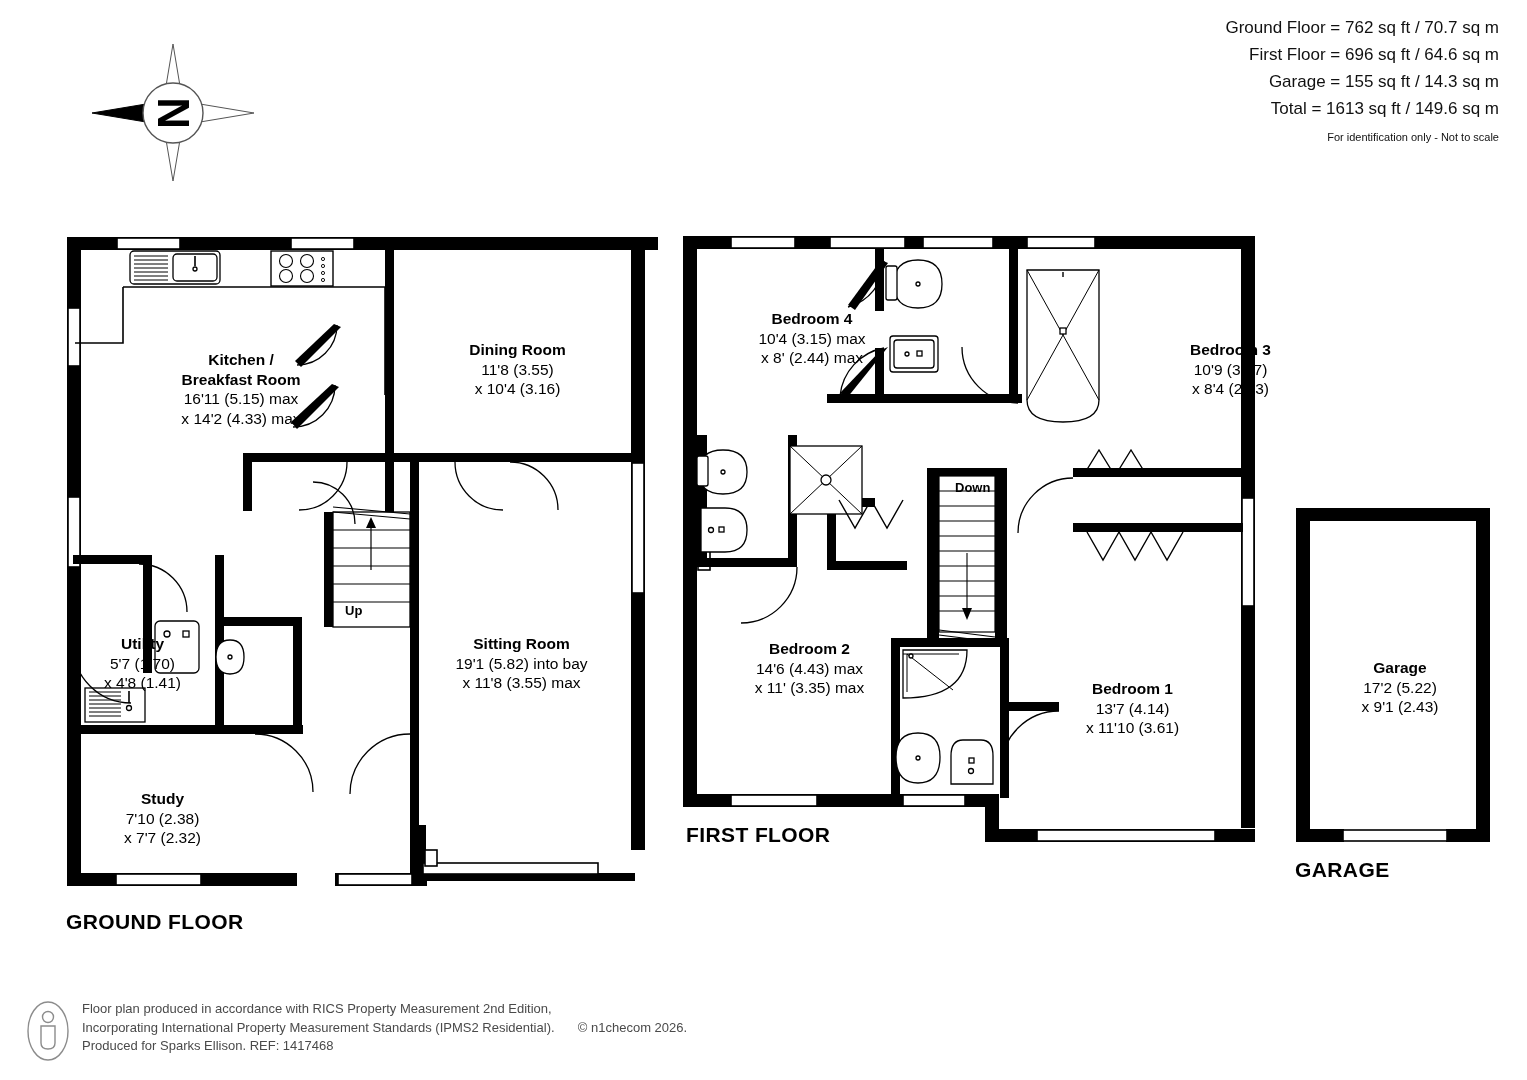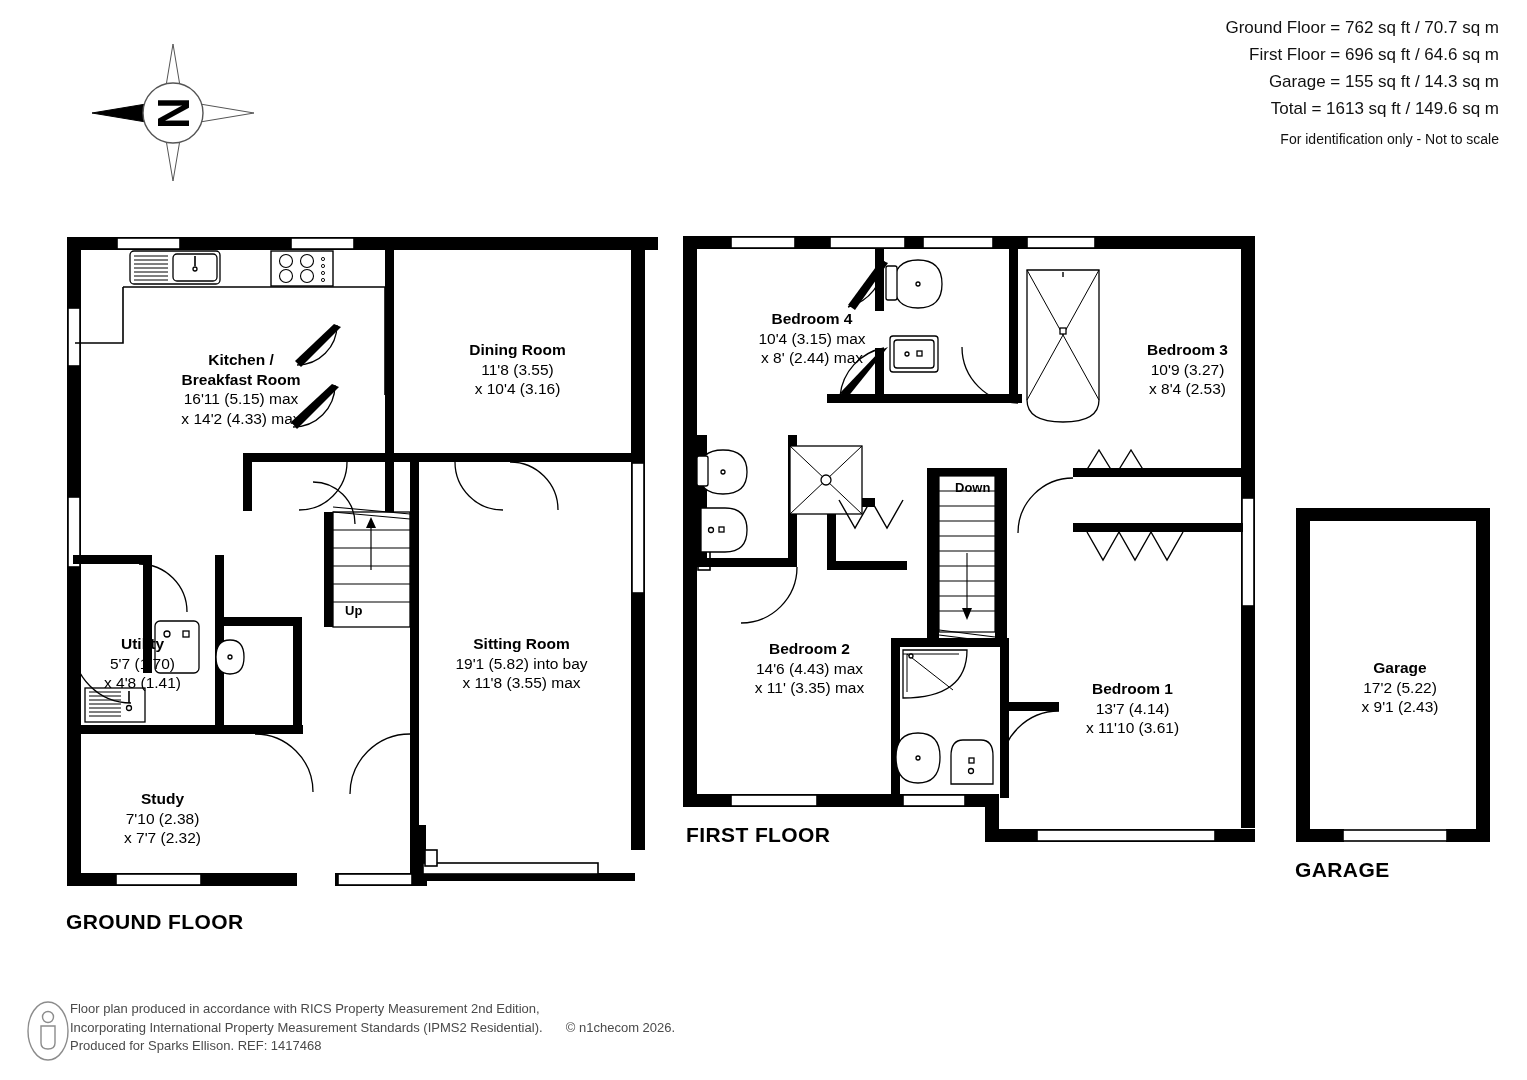--- a/index.html
+++ b/index.html
@@ -1,27 +1,27 @@
 <!DOCTYPE html>
 <html><head>
 <meta charset="utf-8">
 <style>
   html,body{margin:0;padding:0;background:#fff;}
   body{width:1527px;height:1080px;position:relative;font-family:"Liberation Sans",sans-serif;color:#000;overflow:hidden;}
   .stage{position:absolute;left:0;top:0;width:1527px;height:1080px;}
   svg{display:block;}
   .hdr{position:absolute;right:28px;top:14px;text-align:right;}
   .hdr .ln{font-size:17px;line-height:27px;color:#111;white-space:nowrap;}
-  .hdr .note{font-size:14px;margin-top:9px;color:#111;white-space:nowrap;}
+  .hdr .note{font-size:11px;margin-top:9px;color:#111;white-space:nowrap;}
   .rm{position:absolute;text-align:center;line-height:19.5px;white-space:nowrap;}
   .rm .nm{font-size:15.5px;font-weight:bold;}
   .rm .dim{font-size:15.5px;}
   .floorlbl{position:absolute;font-size:21px;font-weight:bold;letter-spacing:.4px;white-space:nowrap;}
   .stairlbl{position:absolute;font-size:13px;font-weight:bold;white-space:nowrap;}
-  .footer{position:absolute;left:26px;top:1000px;display:flex;align-items:flex-start;gap:0;}
+  .footer{position:absolute;left:26px;top:1000px;display:flex;align-items:flex-start;gap:12px;}
   .footer .txt{font-size:13px;line-height:18.5px;color:#4a4a4a;white-space:nowrap;}
   .compass{position:absolute;left:88px;top:40px;width:170px;height:145px;}
 </style>
 </head>
 <body>
 
 <div class="stage">
 
   <div class="hdr">
     <div class="ln">Ground Floor = 762 sq ft / 70.7 sq m</div>
@@ -336,21 +336,21 @@
       <path d="M444 304 L460 332 L476 304"></path>
       <path d="M476 304 L492 332 L508 304"></path>
     </g>
   </svg>
 
   <div class="rm" style="left:722px;top:309px;width:180px;">
     <div class="nm">Bedroom 4</div>
     <div class="dim">10'4 (3.15) max</div>
     <div class="dim">x 8' (2.44) max</div>
   </div>
-  <div class="rm" style="left:1100px;top:340px;width:175px;">
+  <div class="rm" style="left:1100px;top:340px;width:175px;padding-left:43px;">
     <div class="nm">Bedroom 3</div>
     <div class="dim">10'9 (3.27)</div>
     <div class="dim">x 8'4 (2.53)</div>
   </div>
   <div class="rm" style="left:717px;top:639px;width:185px;">
     <div class="nm">Bedroom 2</div>
     <div class="dim">14'6 (4.43) max</div>
     <div class="dim">x 11' (3.35) max</div>
   </div>
   <div class="rm" style="left:1040px;top:679px;width:185px;">

